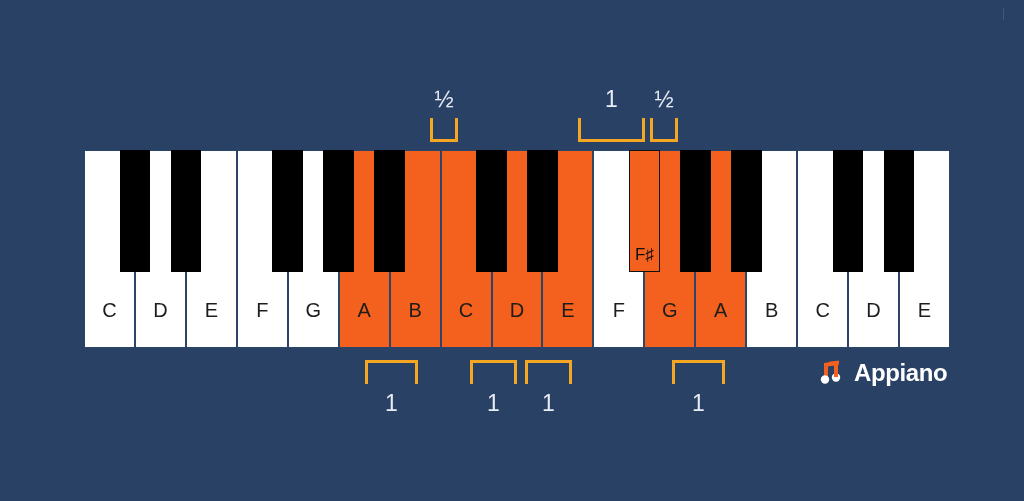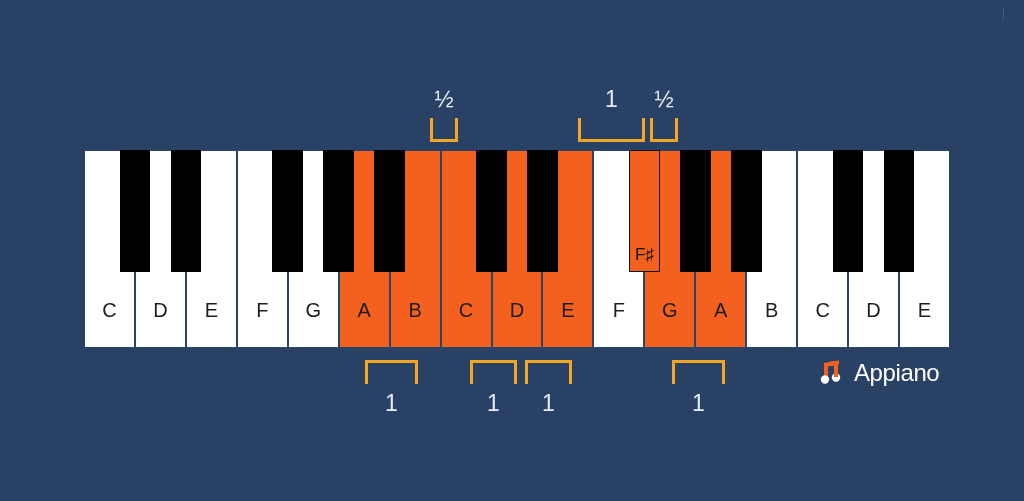--- a/index.html
+++ b/index.html
@@ -82,21 +82,21 @@
   #logo{
     position:absolute;
     left:820px;top:360px;
     display:flex;
     align-items:center;
     gap:9px;
   }
   #logo .logo-text{
     color:#ffffff;
     font-size:24px;
-    font-weight:normal;
+    font-weight:bold;
     letter-spacing:-0.4px;
     line-height:1;
     user-select:none;
   }
   #corner-tick{
     position:absolute;
     right:20px;top:8px;
     width:1px;height:12px;
     background:#3d5a82;
   }

